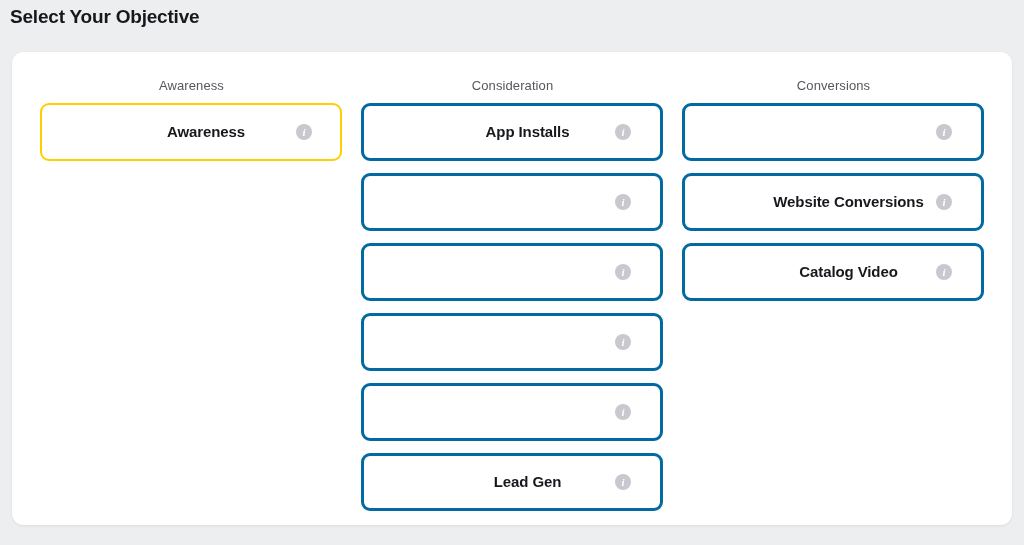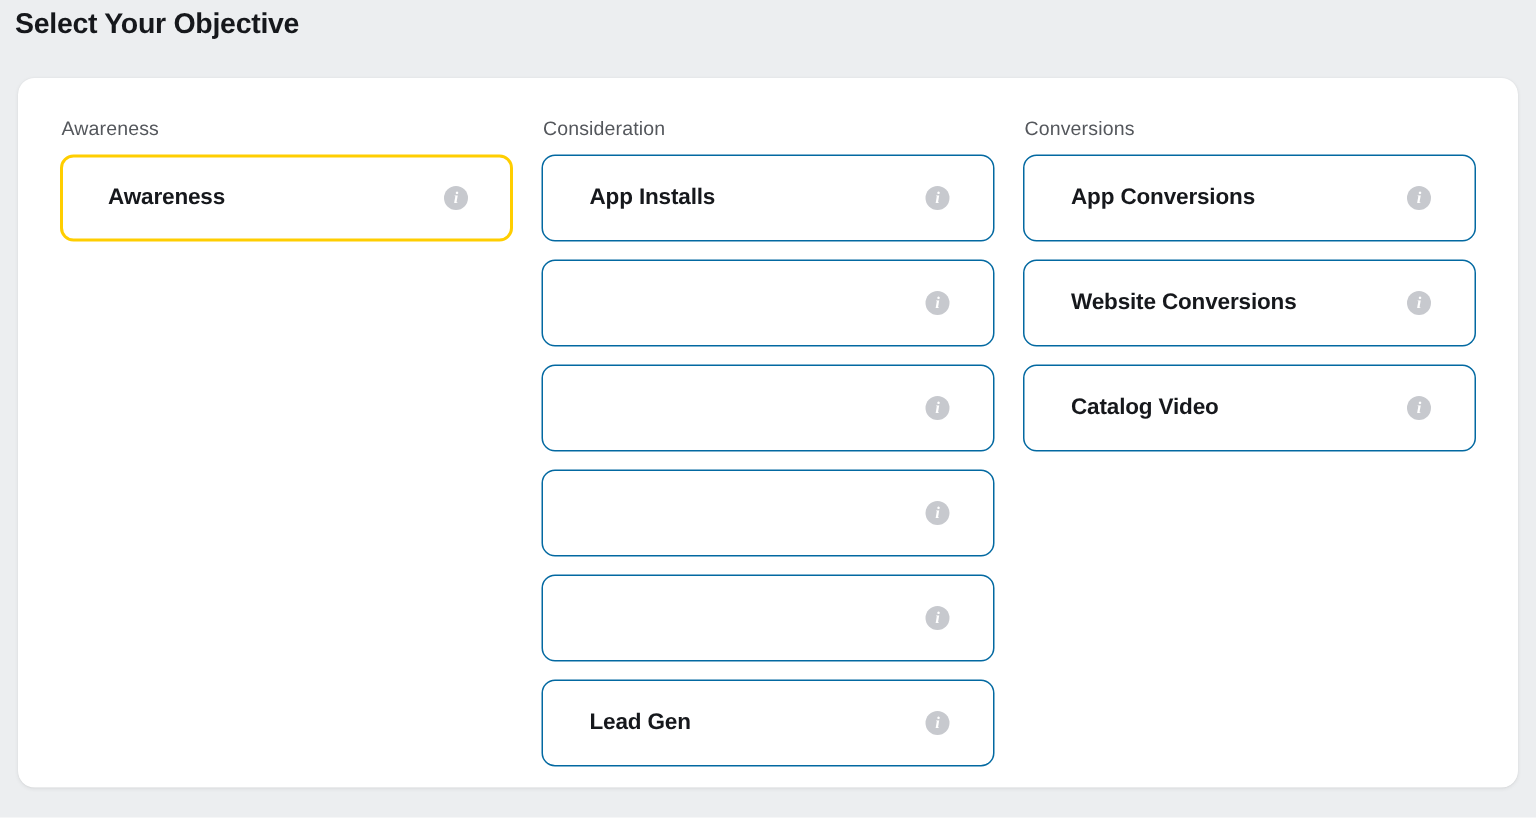--- a/index.html
+++ b/index.html
@@ -43,38 +43,39 @@
     left: 28px;
     top: 26px;
     width: 944px;
     display: flex;
     gap: 19px;
   }
 
   .column {
     width: 302px;
     flex: 0 0 302px;
+    text-align: center;
   }
 
   .column-header {
     font-size: 13px;
     font-weight: normal;
     color: #54575c;
     line-height: 16px;
     margin-bottom: 9px;
     padding-left: 1px;
     letter-spacing: 0.1px;
   }
 
   .card {
     position: relative;
     width: 302px;
     height: 58px;
     background: #ffffff;
-    border: 1px solid #0369a1;
+    border: 3px solid #0369a1;
     border-radius: 9px;
     margin-bottom: 12px;
     display: flex;
     align-items: center;
     cursor: pointer;
   }
 
   .card.selected {
     border: 2px solid #ffce00;
   }
@@ -177,21 +178,20 @@
         <span class="info-icon">
             <span>i</span>
           </span>
       </div>
     </div>
 
     <div class="column">
       <div class="column-header">Conversions</div>
 
       <div class="card">
-        <span class="card-label">App Conversions</span>
         <span class="info-icon">
             <span>i</span>
           </span>
       </div>
 
       <div class="card">
         <span class="card-label">Website Conversions</span>
         <span class="info-icon">
             <span>i</span>
           </span>

